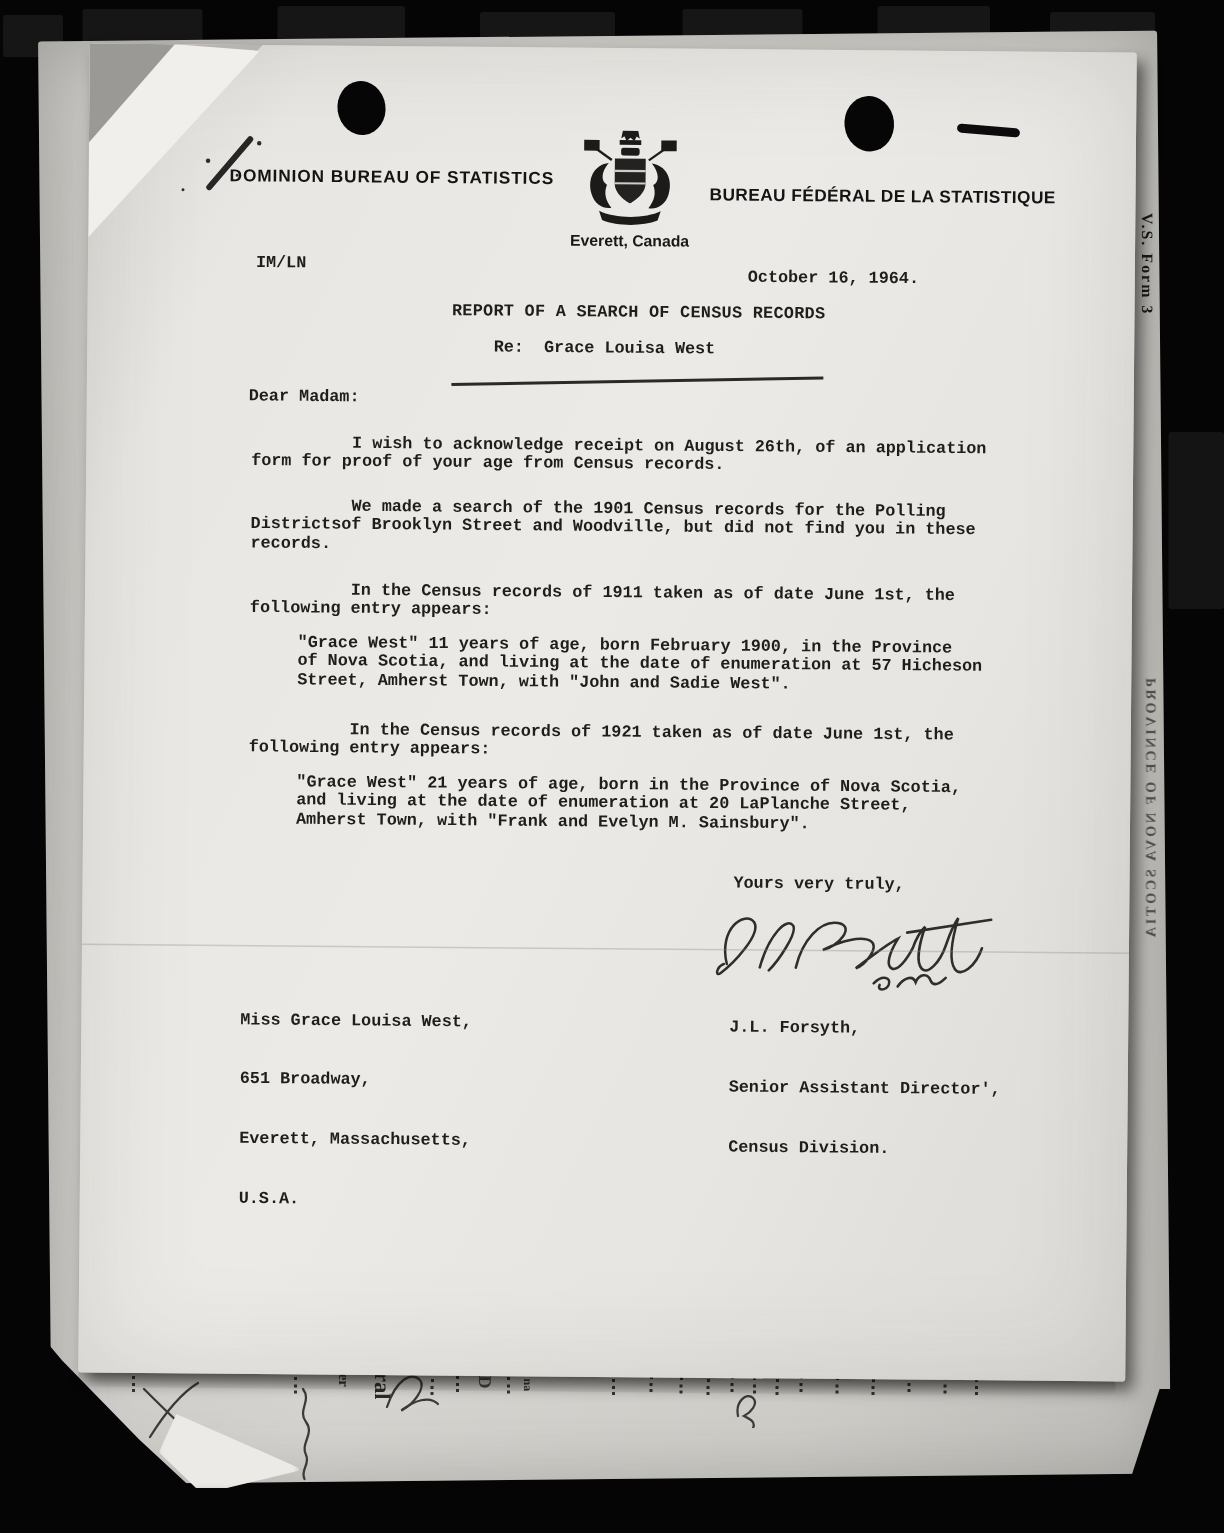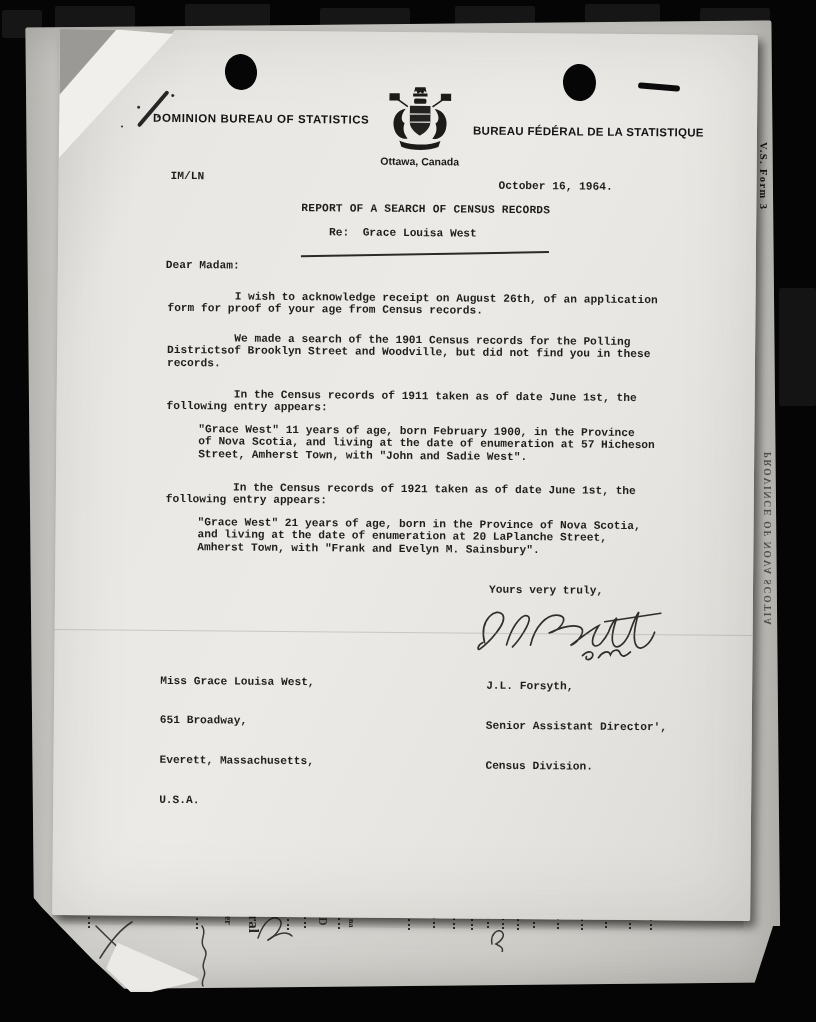--- a/index.html
+++ b/index.html
@@ -198,21 +198,21 @@
         <rect x="56" y="9" width="10" height="7"></rect>
         <path d="M24 22 L10 12" stroke="#1d1b19" stroke-width="1.5"></path>
         <path d="M48 22 L62 12" stroke="#1d1b19" stroke-width="1.5"></path>
         <path d="M22 24 C13 25 8 34 11 44 C13 51 19 54 24 53 C20 48 19 43 21 38 C17 36 17 30 22 24 Z"></path>
         <path d="M50 24 C59 25 64 34 61 44 C59 51 53 54 48 53 C52 48 53 43 51 38 C55 36 55 30 50 24 Z"></path>
         <path d="M26 21 h20 v16 c0 8 -10 13 -10 13 c0 0 -10 -5 -10 -13 z" fill="#242220"></path>
         <path d="M26 29 h20 M26 37 h20" stroke="#cfcdc9" stroke-width="1.4"></path>
         <path d="M16 55 C26 60 46 60 56 55 L54 61 C44 65 28 65 18 61 Z"></path>
       </g>
     </svg>
-    <div class="place">Ottawa, Canada</div>
+    <div class="place">Everett, Canada</div>
 
     <div class="mono fileref">IM/LN</div>
     <div class="mono dateline">October 16, 1964.</div>
 
     <div class="mono title">REPORT OF A SEARCH OF CENSUS RECORDS</div>
     <div class="mono subject">Re:  Grace Louisa West</div>
     <div class="subject-underline"></div>
 
     <div class="mono salutation">Dear Madam:</div>
 

